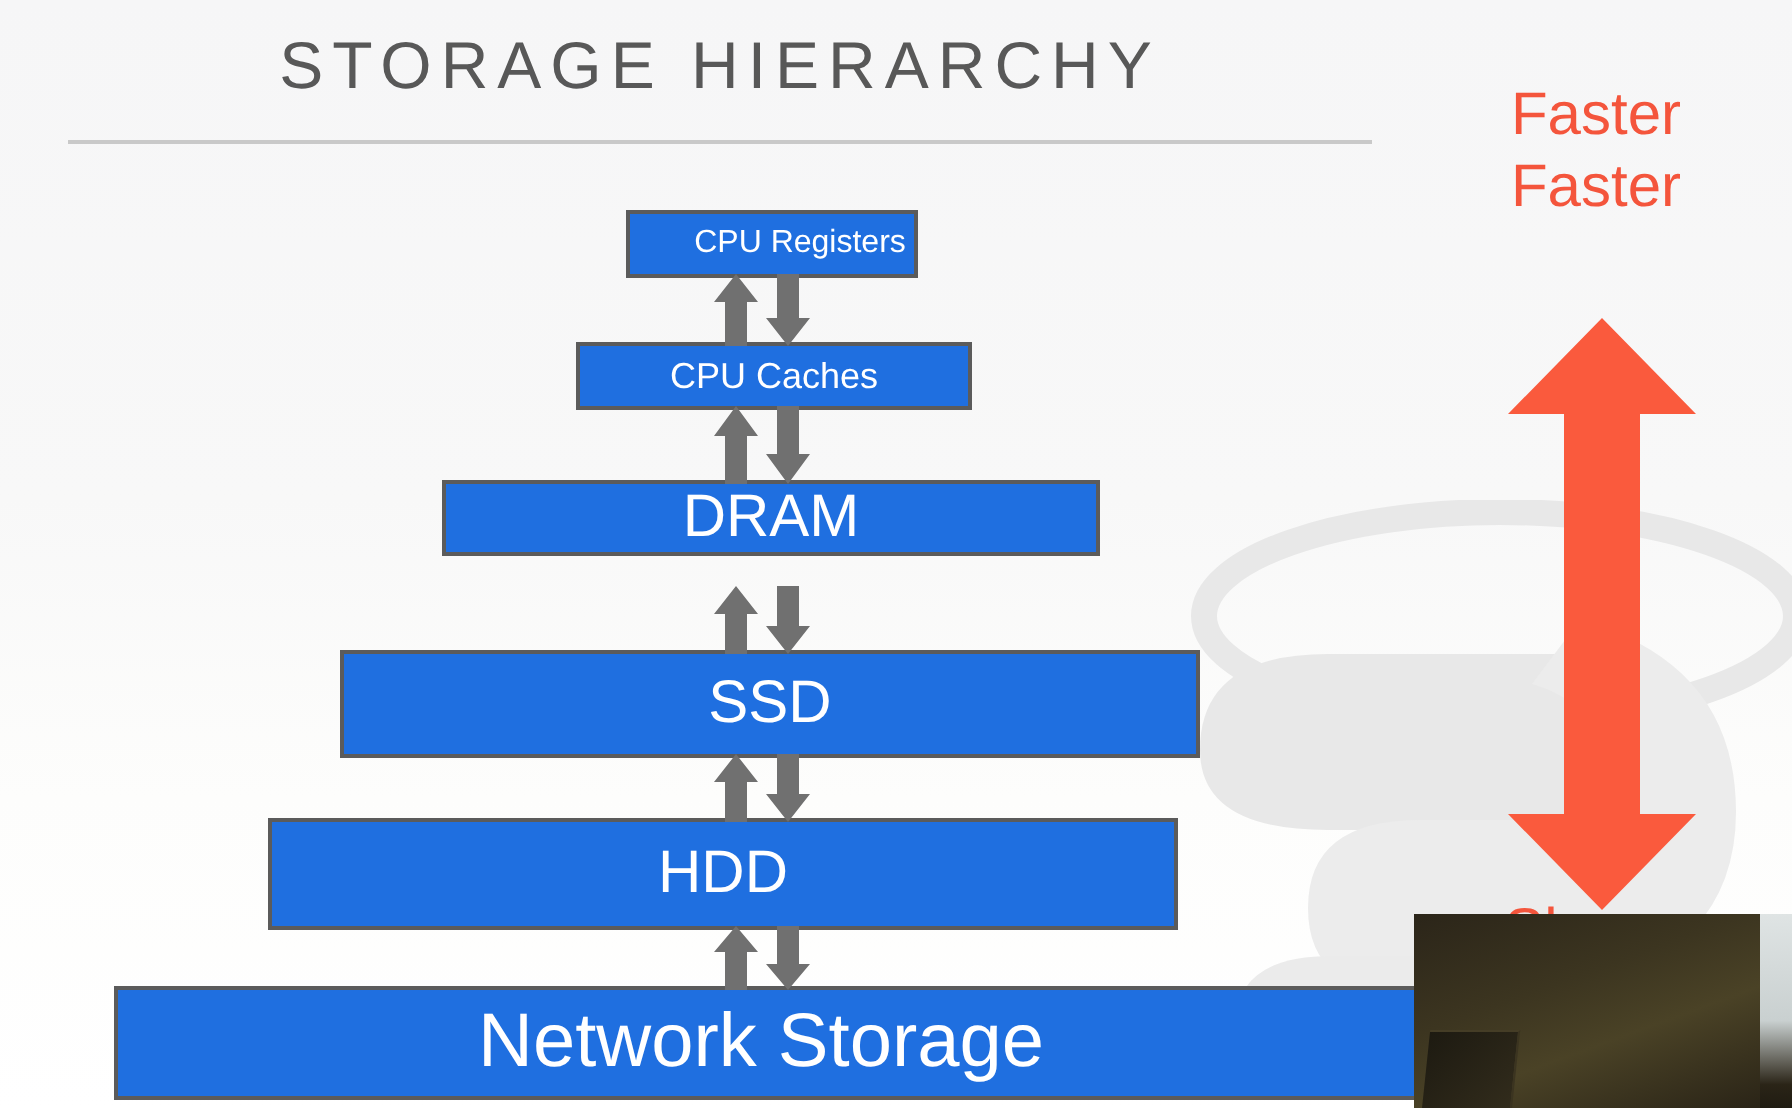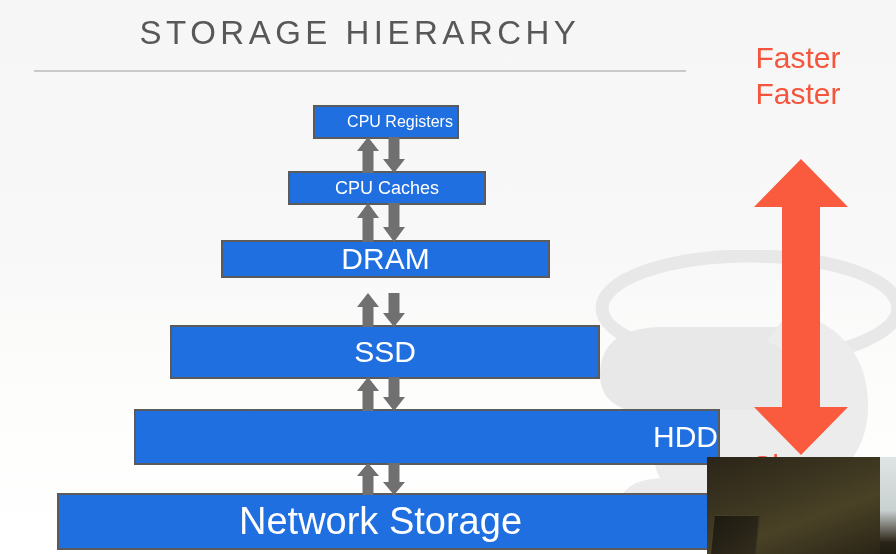--- a/index.html
+++ b/index.html
@@ -58,21 +58,21 @@
     color: #ffffff;
     display: flex;
     align-items: center;
     justify-content: center;
     white-space: nowrap;
   }
   .hbox.lvl0 { left: 313px; top: 105px; width: 146px; height: 34px; font-size: 16px; padding-left: 28px; }
   .hbox.lvl1 { left: 288px; top: 171px; width: 198px; height: 34px; font-size: 18px; }
   .hbox.lvl2 { left: 221px; top: 240px; width: 329px; height: 38px; font-size: 30px; }
   .hbox.lvl3 { left: 170px; top: 325px; width: 430px; height: 54px; font-size: 30px; }
-  .hbox.lvl4 { left: 134px; top: 409px; width: 586px; height: 56px; font-size: 30px; justify-content: flex-end; }
+  .hbox.lvl4 { left: 134px; top: 409px; width: 455px; height: 56px; font-size: 30px; }
   .hbox.lvl5 { left: 57px; top: 493px; width: 654px; height: 57px; font-size: 38px;
                justify-content: flex-start; padding-left: 180px; }
 
   
   .arrowpair {
     position: absolute;
     pointer-events: none;
   }
 
   

